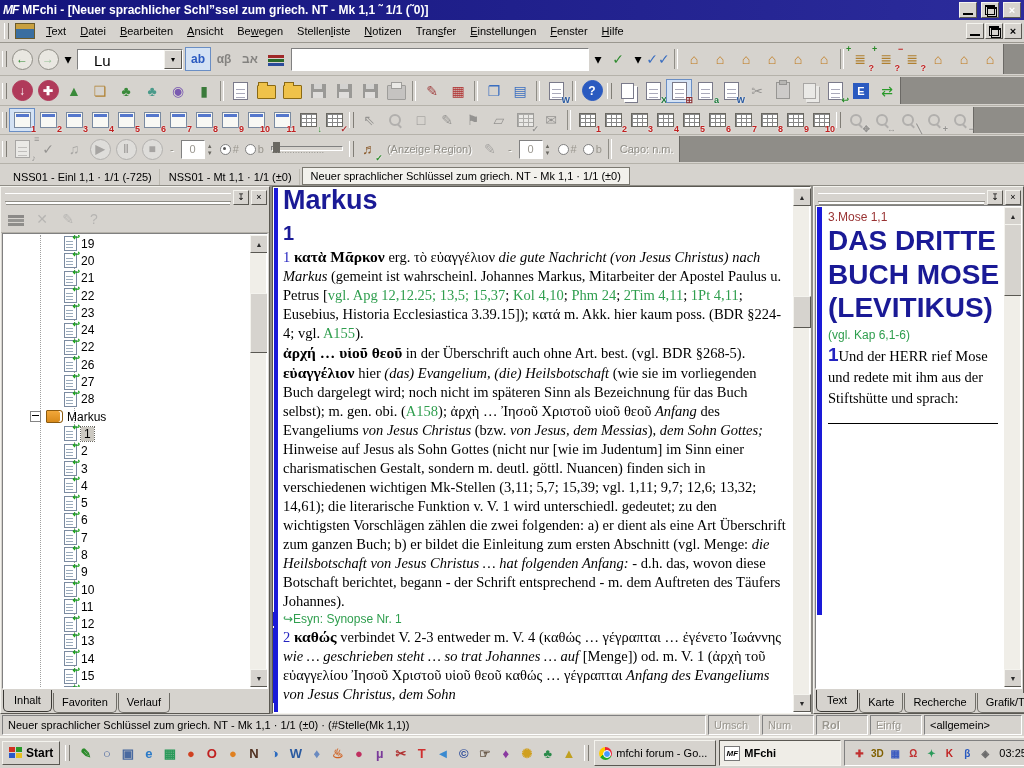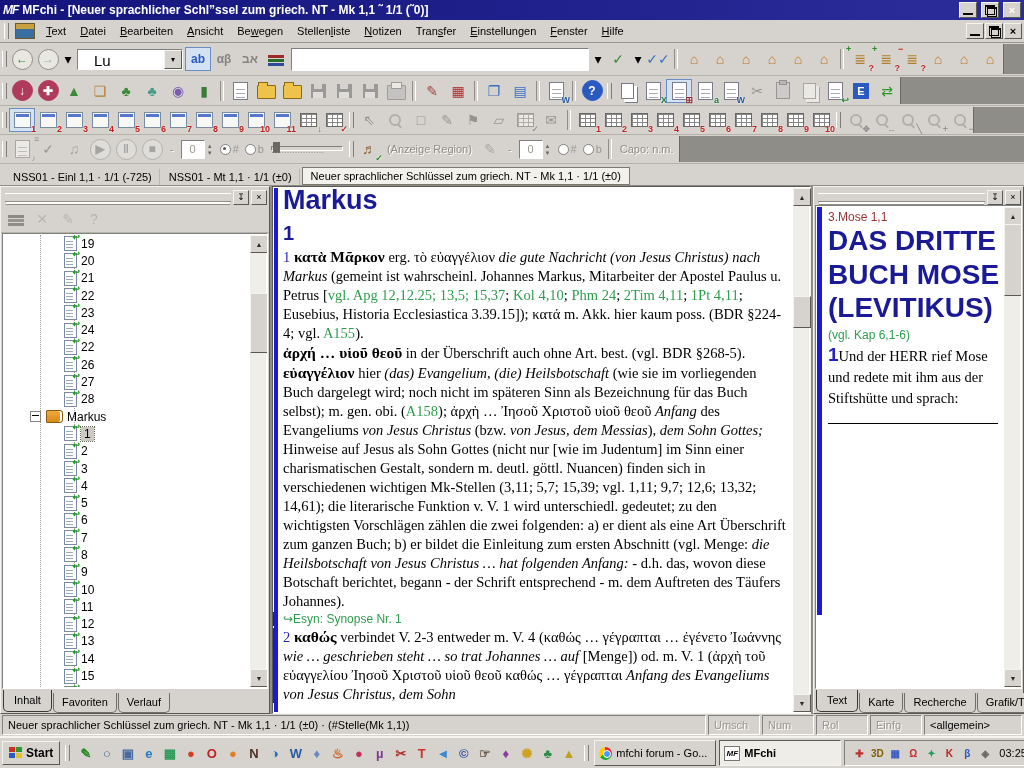--- a/index.html
+++ b/index.html
@@ -853,21 +853,21 @@
         <span class="btab">Grafik/Tabelle</span>
       </div>
   </div>
 </div>
 
 <div class="statusbar">
   <span class="scell big">Neuer sprachlicher Schlüssel zum griech. NT - Mk 1,1 · 1/1 (±0) · (#Stelle(Mk 1,1))</span>
   <span id="status-cells" style="display:flex;gap:2px">
       <span class="scell dim" style="width: 40px;">Umsch</span>
       <span class="scell dim" style="width: 40px;">Num</span>
-      <span class="scell dim" style="width: 40px;">Rol</span>
+      <span class="scell dim" style="width: 40px; font-weight: bold;">Rol</span>
       <span class="scell dim" style="width: 40px;">Einfg</span>
     </span>
   <span class="scell" style="width:86px">&lt;allgemein&gt;</span>
 </div>
 
 <div class="taskbar">
   <button class="startbtn raised" style="font-family:inherit">
     <span class="winflag" id="winflag">
         <i style="background: rgb(208, 48, 32);"></i>
         <i style="background: rgb(42, 154, 42);"></i>

